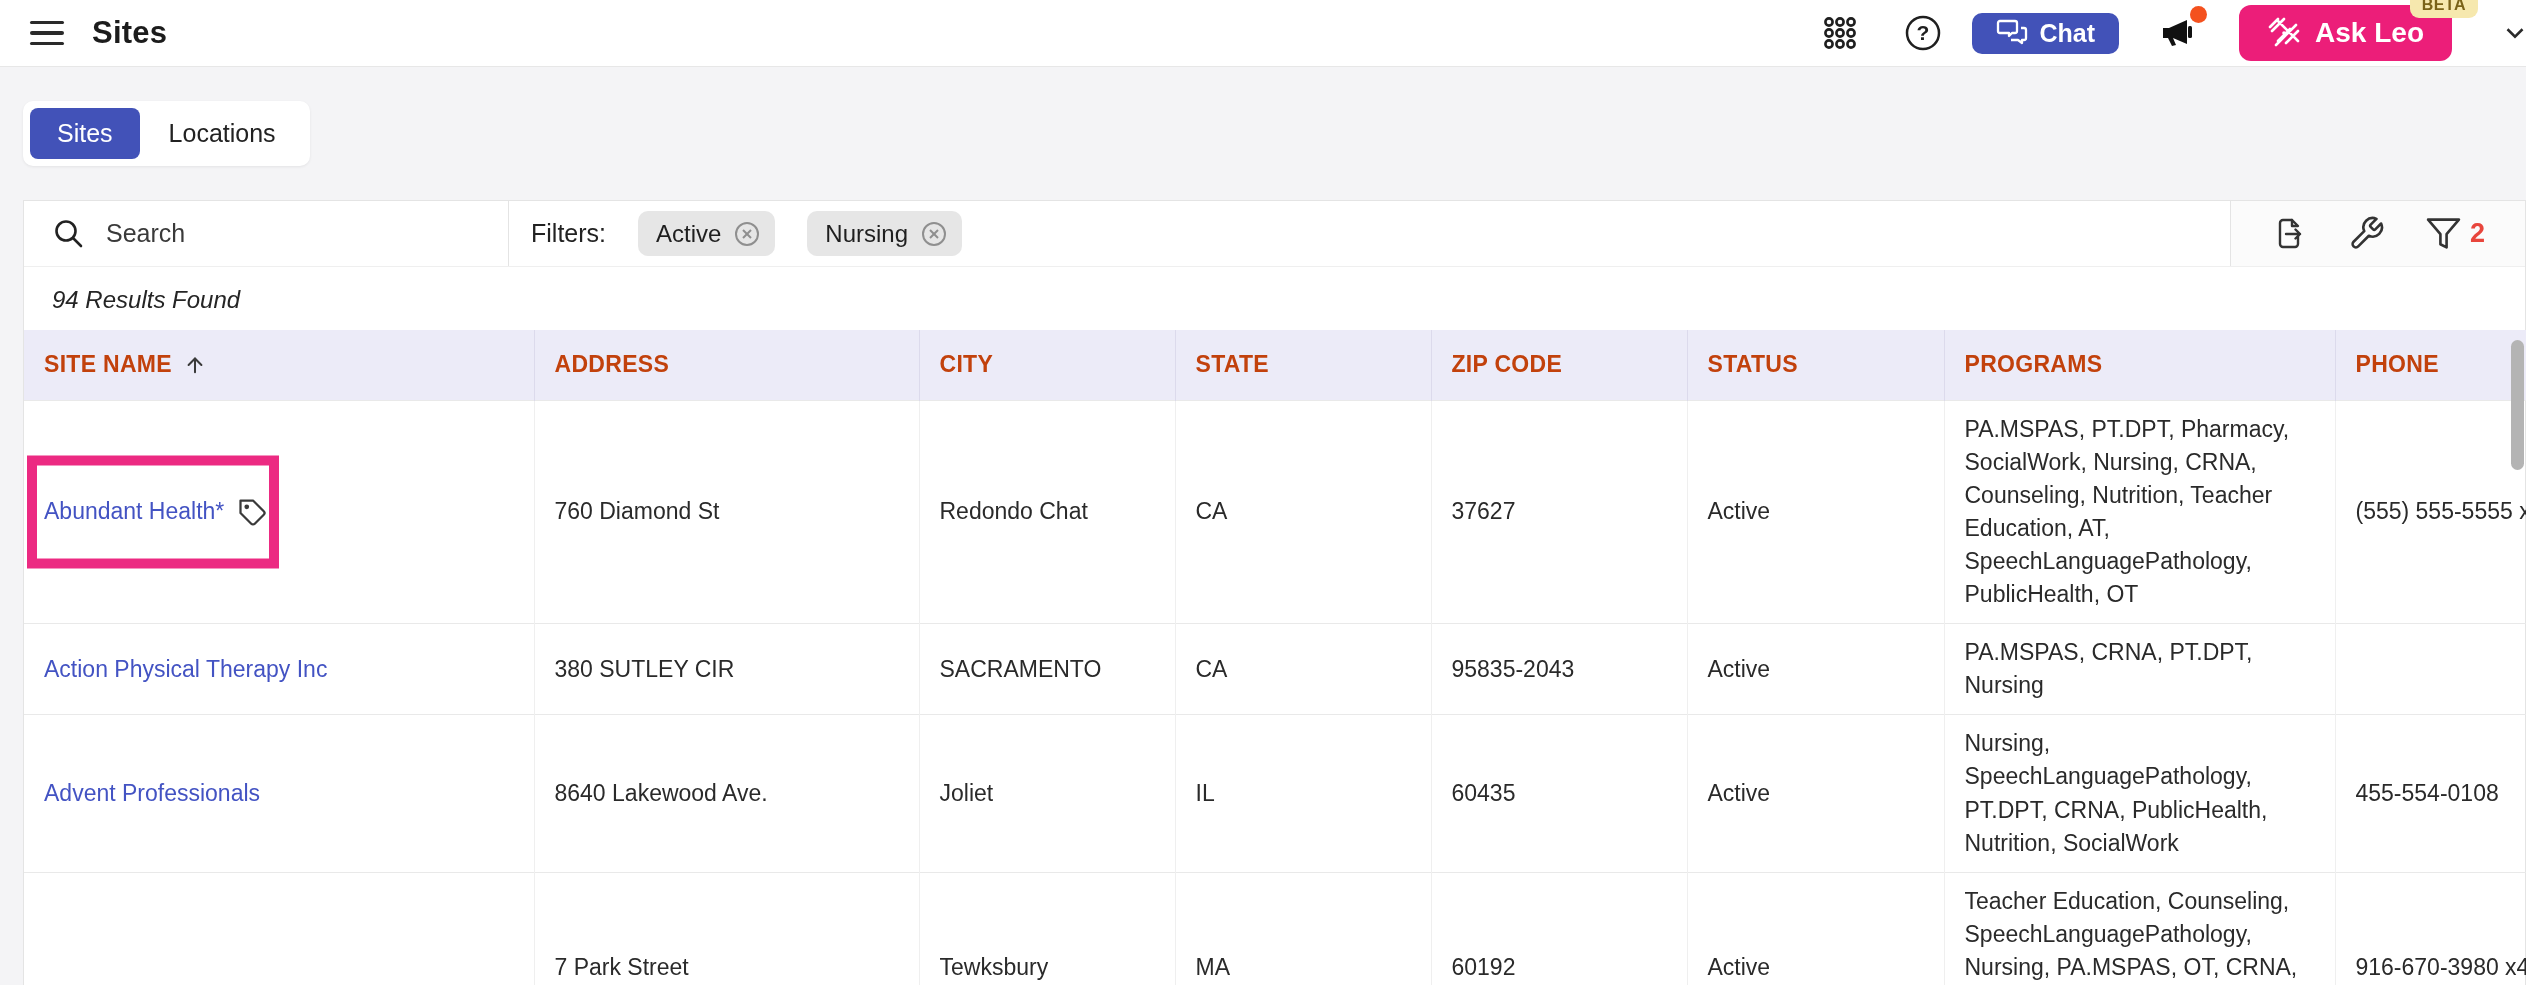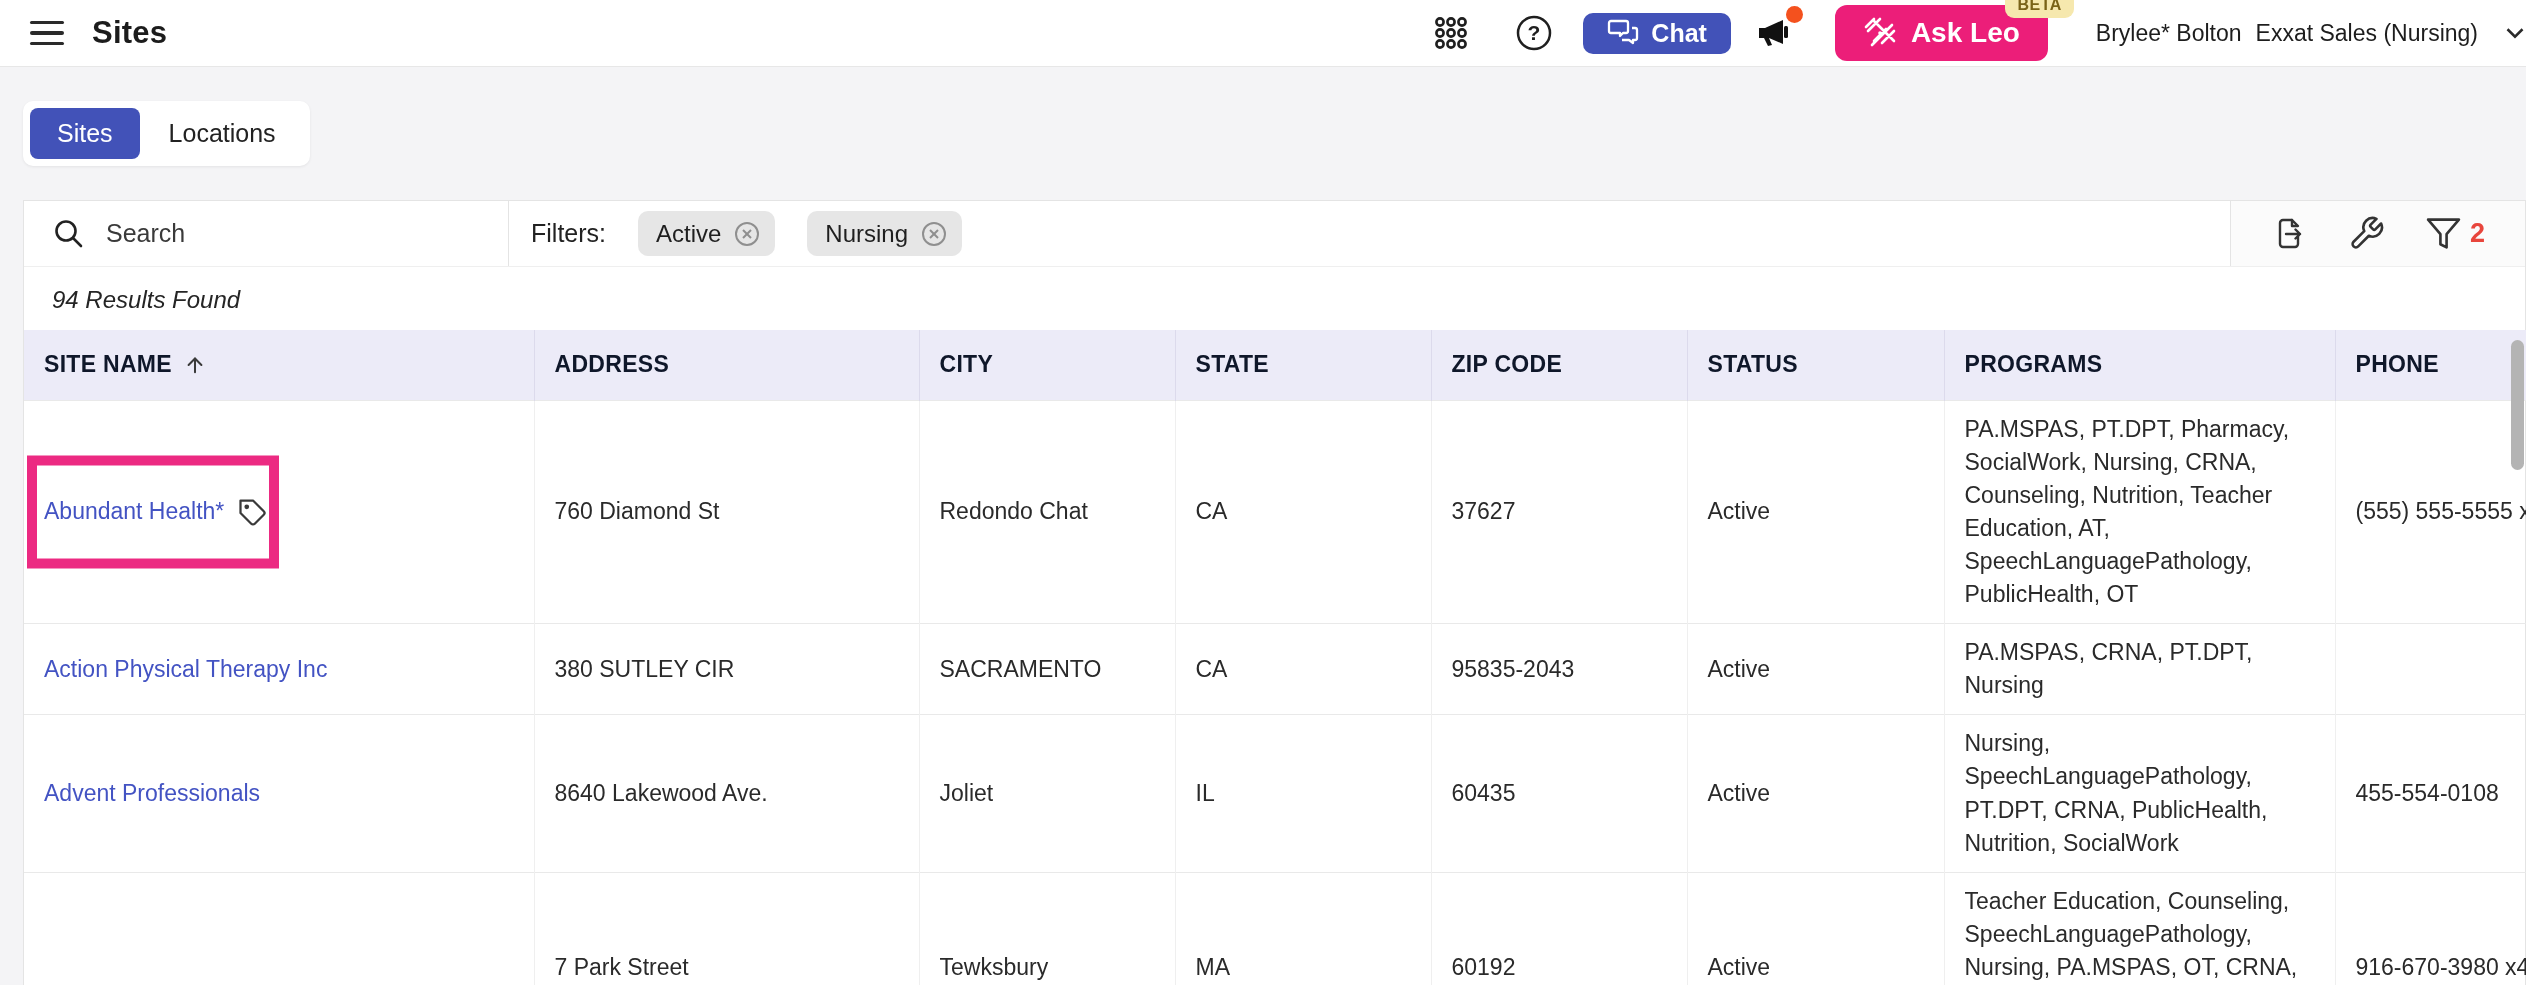--- a/index.html
+++ b/index.html
@@ -18,21 +18,21 @@
   .hamburger{ width:34px; display:flex; flex-direction:column; gap:7px; cursor:pointer; }
   .hamburger span{ display:block; height:3.5px; background:#2a2a2a; border-radius:2px; }
   .page-title{ font-size:31px; font-weight:700; color:#1c1c1c; margin-left:28px; letter-spacing:.2px; }
   .tb-spacer{ flex:1; }
   .tb-icon{ display:flex; align-items:center; justify-content:center; cursor:pointer; }
   .apps-grid{ margin-right:46px; }
   .help{ margin-right:30px; }
   .chat-btn{
     background:var(--accent-indigo); color:#fff; border:none; border-radius:10px;
     height:41px; padding:0 24px; display:flex; align-items:center; gap:12px;
-    font-size:25px; font-weight:700; cursor:pointer; margin-right:20px;
+    font-size:25px; font-weight:700; cursor:pointer; margin-right:36px;
     font-family:"Liberation Sans", sans-serif;
   }
   .megaphone-wrap{ position:relative; margin-right:40px; }
   .notif-dot{
     position:absolute; top:-6px; right:-8px; width:17px; height:17px;
     border-radius:50%; background:var(--notification-dot);
   }
   .askleo-btn{
     position:relative; background:var(--accent-pink); color:#fff; border:none; border-radius:12px;
     height:56px; padding:0 28px; display:flex; align-items:center; gap:14px;
@@ -81,21 +81,21 @@
   .action-icon{ display:flex; align-items:center; cursor:pointer; }
   .filter-action{ display:flex; align-items:center; gap:8px; }
   .filter-count{ font-size:27px; font-weight:700; color:var(--filter-count-red); }
 
   .results-row{ padding:19px 28px 16px; font-size:24px; font-style:italic; color:#252525; }
 
   
   table{ width:100%; border-collapse:collapse; table-layout:fixed; }
   th{
     background:var(--table-header-bg); height:70px; text-align:left;
-    padding:0 20px; font-size:23px; font-weight:600; color:#0f172a;
+    padding:0 20px; font-size:23px; font-weight:600; color:#c2410c;
     border-right:1px solid #dcdaec; letter-spacing:.3px; cursor:pointer; white-space:nowrap;
   }
   th:last-child{ border-right:none; }
   .th-inner{ display:flex; align-items:center; gap:12px; }
   td{
     padding:12px 20px; font-size:23px; color:#2a2a2a; line-height:1.44;
     border-top:1px solid #e9e9e9; border-right:1px solid #efefef;
     vertical-align:middle; overflow:hidden;
   }
   td:last-child{ border-right:none; white-space:nowrap; }
@@ -177,24 +177,20 @@
     <span class="tb-icon">
       <svg width="34" height="34" viewBox="0 0 34 34" fill="none" stroke="#fff" stroke-width="2.6" stroke-linecap="round" stroke-linejoin="round">
         <path d="M17 3 5 15m6 10L23 13M11 3 3 11m28 4L19 27m-8-22 20 20M9 29 29 9"></path>
         <circle cx="17" cy="17" r="1.8" fill="#fff" stroke="none"></circle>
       </svg>
     </span>
     <span>Ask Leo</span>
     <span class="beta-badge">BETA</span>
   </button>
 
-  <div class="user-block">
-    <span>Brylee* Bolton</span>
-    <span>Exxat Sales (Nursing)</span>
-  </div>
   <div class="tb-icon chevron-wrap">
     <svg width="30" height="30" viewBox="0 0 24 24" fill="none" stroke="#2a2a2a" stroke-width="2">
       <polyline points="6 9 12 15 18 9"></polyline>
     </svg>
   </div>
 </div>
 
 
 <div class="tabs-card">
   <div class="tab active">Sites</div>

